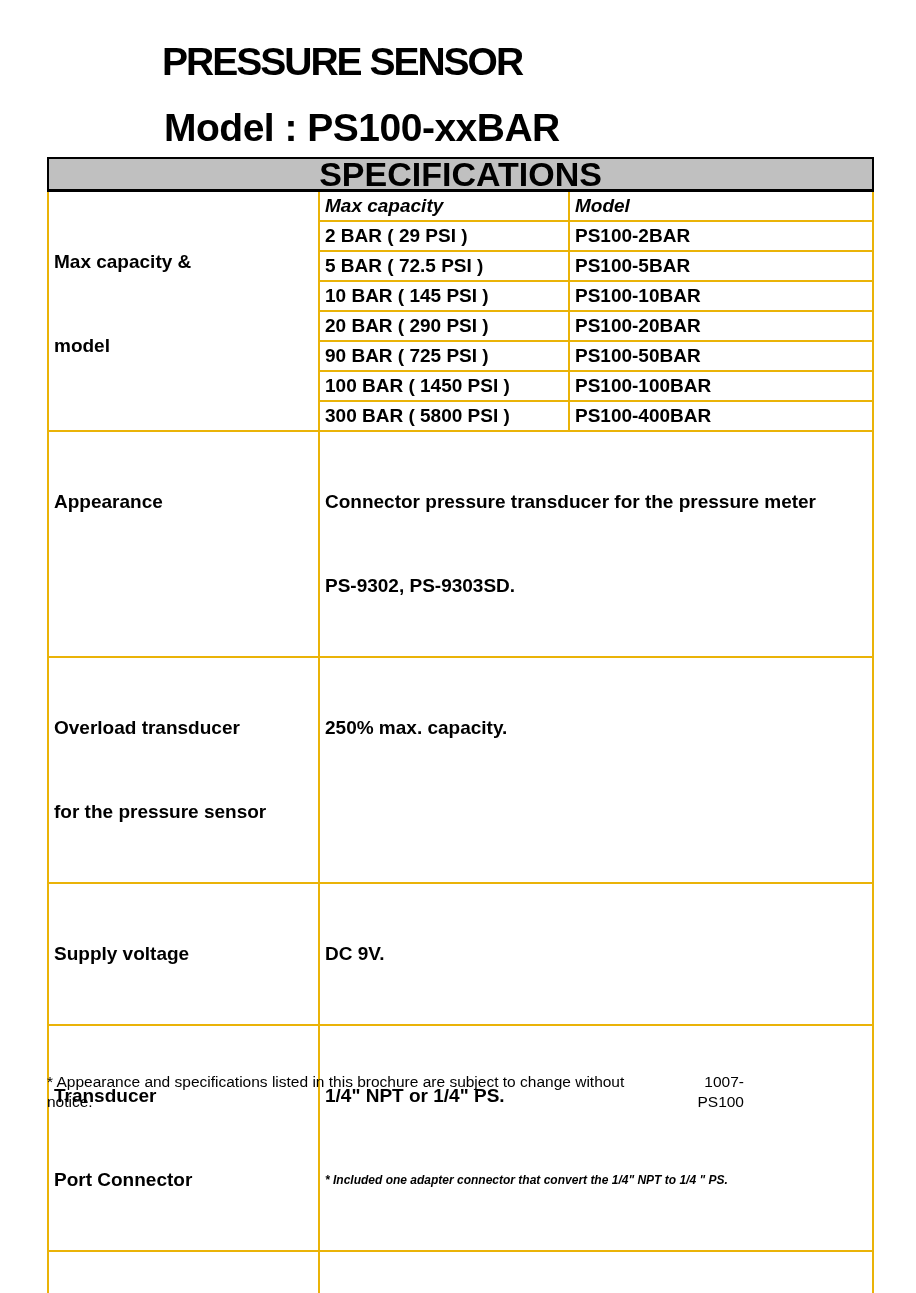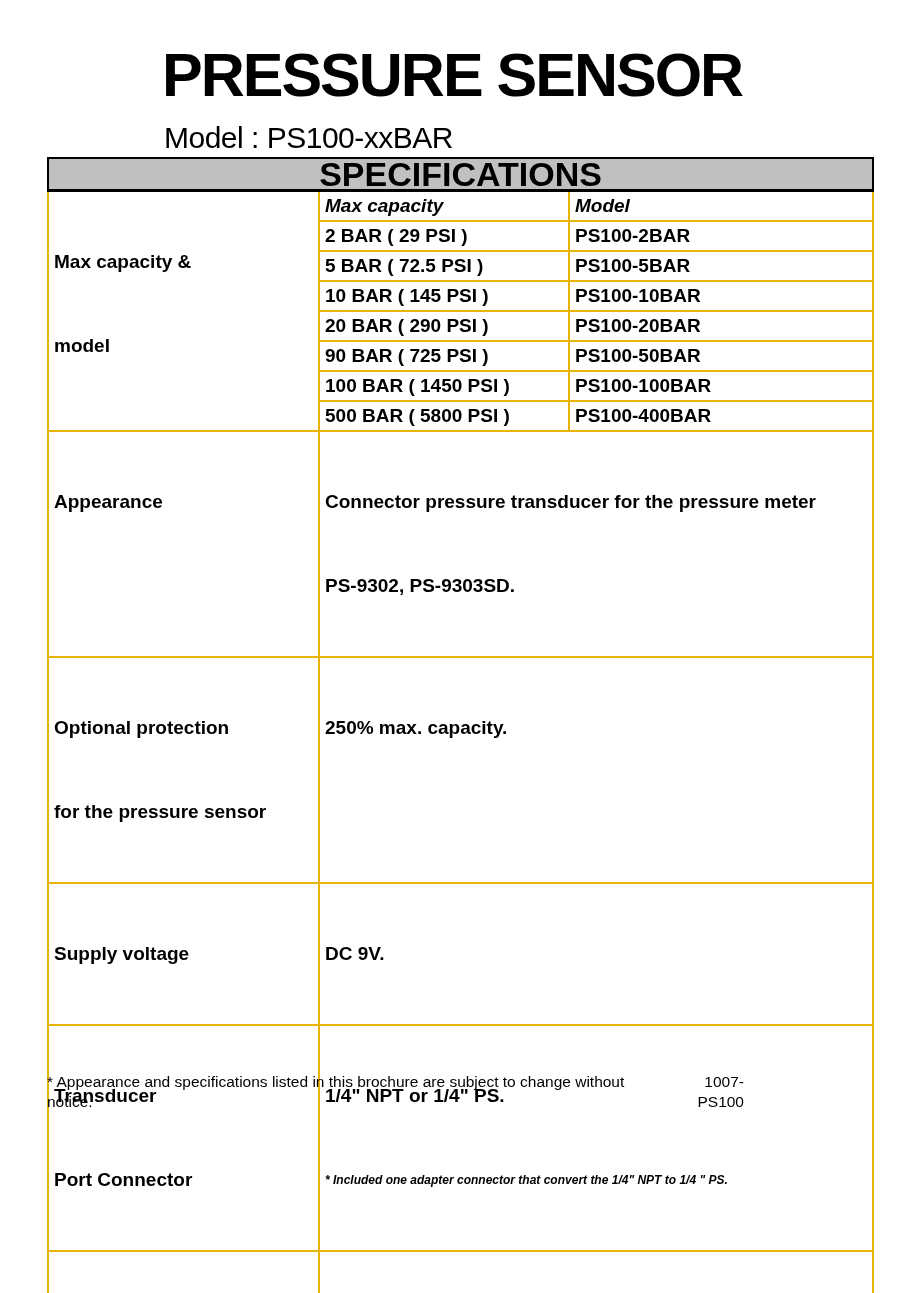--- a/index.html
+++ b/index.html
@@ -6,26 +6,26 @@
   .page {
     position:relative;
     width:916px; height:1293px;
     background:#ffffff;
     color:#000;
     font-family:"Liberation Sans","DejaVu Sans",sans-serif;
     overflow:hidden;
   }
   .title {
     position:absolute; left:162px; top:40px;
-    font-size:61px; font-weight:bold; letter-spacing:-2px;
+    font-size:39px; font-weight:bold; letter-spacing:-2px;
     white-space:nowrap;
   }
   .model-line {
-    position:absolute; left:164px; top:121px;
-    font-size:30px; font-weight:normal; letter-spacing:-0.5px;
+    position:absolute; left:164px; top:106px;
+    font-size:39px; font-weight:bold; letter-spacing:-0.5px;
     white-space:nowrap;
   }
   table.spec {
     position:absolute; left:47px; top:157px;
     width:825px;
     border-collapse:collapse;
     table-layout:fixed;
     border:2px solid #000;
   }
   table.spec th.spec-head {
@@ -111,37 +111,37 @@
       </tr>
       <tr>
         <td>90 BAR ( 725 PSI )</td>
         <td>PS100-50BAR</td>
       </tr>
       <tr>
         <td>100 BAR ( 1450 PSI )</td>
         <td>PS100-100BAR</td>
       </tr>
       <tr>
-        <td>500 BAR ( 5800 PSI )</td>
+        <td>300 BAR ( 5800 PSI )</td>
         <td>PS100-400BAR</td>
       </tr>
 
       <tr>
         <td>
           <div class="line">Appearance</div>
         </td>
         <td colspan="2">
           <div class="line">Connector pressure transducer for the pressure meter</div>
           <div class="line">PS-9302, PS-9303SD.</div>
         </td>
       </tr>
 
       <tr>
         <td>
-          <div class="line">Optional protection</div>
+          <div class="line">Overload transducer</div>
           <div class="line">for the pressure sensor</div>
         </td>
         <td colspan="2">
           <div class="line">250% max. capacity.</div>
         </td>
       </tr>
 
       <tr>
         <td>
           <div class="line">Supply voltage</div>

